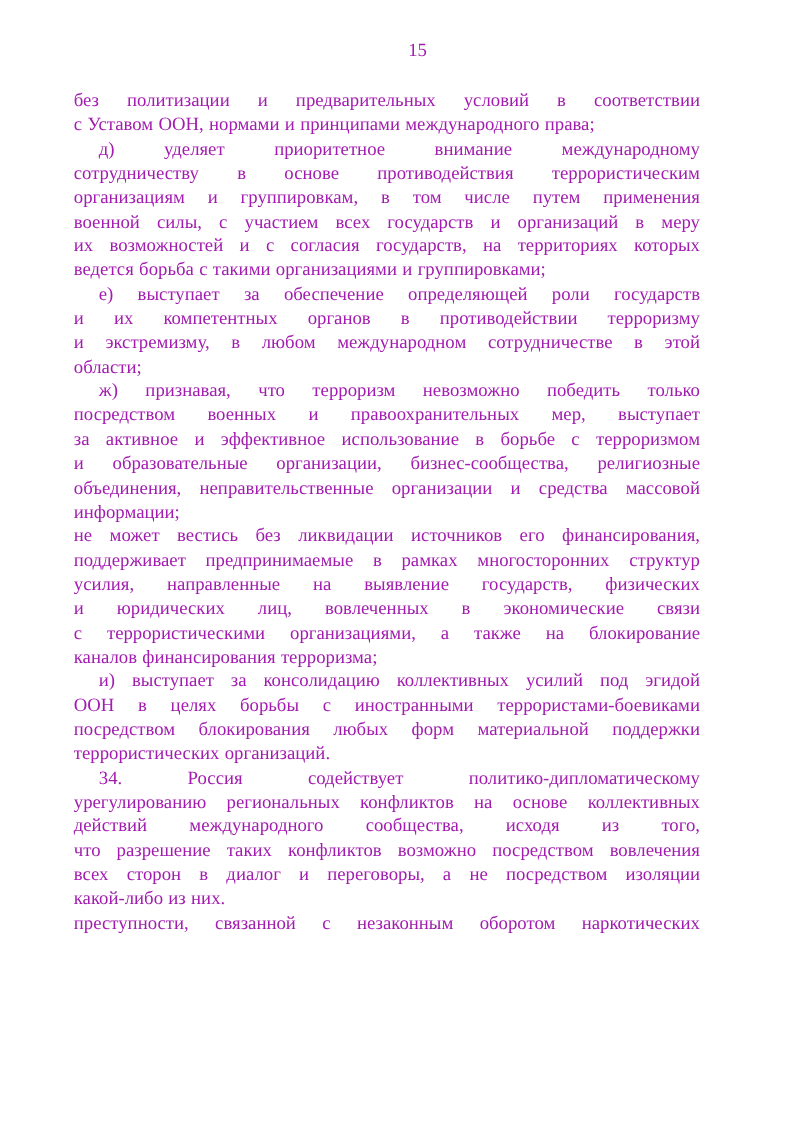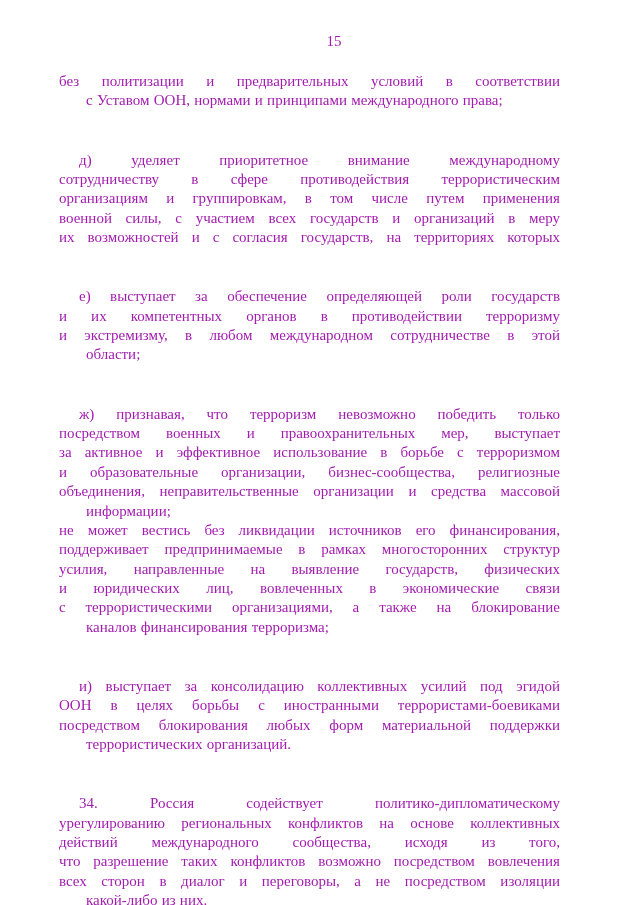--- a/index.html
+++ b/index.html
@@ -34,41 +34,40 @@
     line-height: 19.35px;
     word-spacing: 0.5px;
   }
   .line {
     text-align: justify;
     text-align-last: justify;
     white-space: normal;
   }
   .line.indent {
     text-indent: 20px;
-    margin-top: 40px;
   }
   .line.endline {
     text-align: left;
     text-align-last: left;
-    margin-left: 27px;
   }
 </style>
 </head>
 <body>
 
 <div class="page">
   <div class="page-number">15</div>
   <div class="body-text" id="body-text">
       <div class="line">без политизации и предварительных условий в соответствии</div>
       <div class="line endline">с Уставом ООН, нормами и принципами международного права;</div>
       <div class="line indent">д) уделяет приоритетное внимание международному</div>
-      <div class="line">сотрудничеству в сфере противодействия террористическим</div>
+      <div class="line">сотрудничеству в основе противодействия террористическим</div>
       <div class="line">организациям и группировкам, в том числе путем применения</div>
       <div class="line">военной силы, с участием всех государств и организаций в меру</div>
       <div class="line">их возможностей и с согласия государств, на территориях которых</div>
+      <div class="line endline">ведется борьба с такими организациями и группировками;</div>
       <div class="line indent">е) выступает за обеспечение определяющей роли государств</div>
       <div class="line">и их компетентных органов в противодействии терроризму</div>
       <div class="line">и экстремизму, в любом международном сотрудничестве в этой</div>
       <div class="line endline">области;</div>
       <div class="line indent">ж) признавая, что терроризм невозможно победить только</div>
       <div class="line">посредством военных и правоохранительных мер, выступает</div>
       <div class="line">за активное и эффективное использование в борьбе с терроризмом</div>
       <div class="line">и образовательные организации, бизнес-сообщества, религиозные</div>
       <div class="line">объединения, неправительственные организации и средства массовой</div>
       <div class="line endline">информации;</div>

